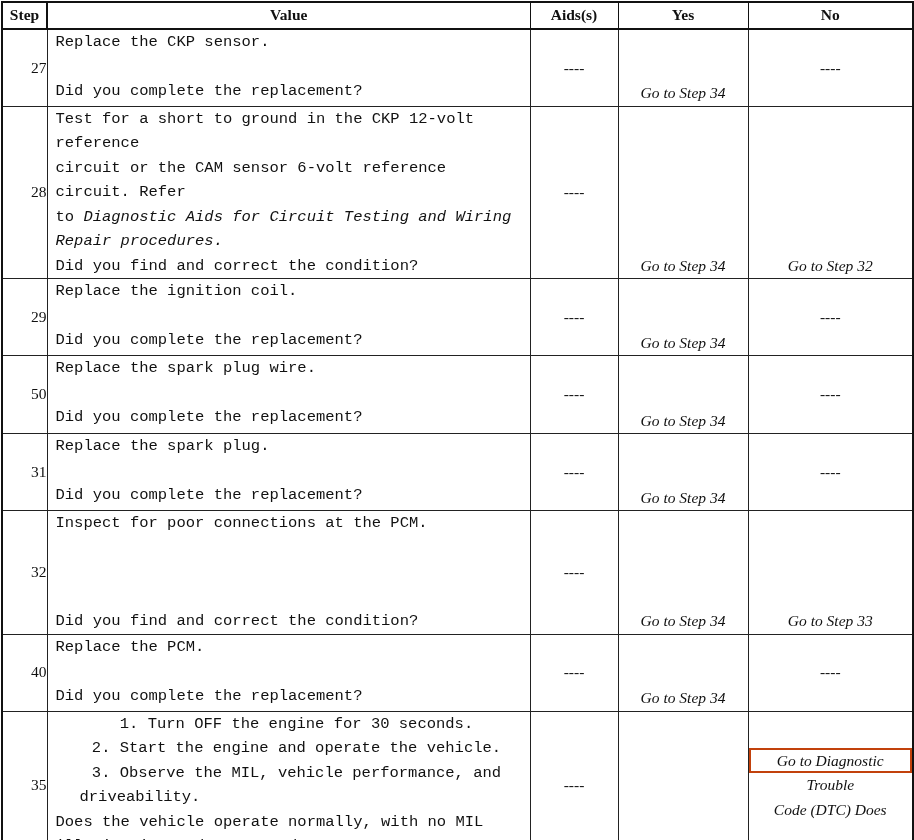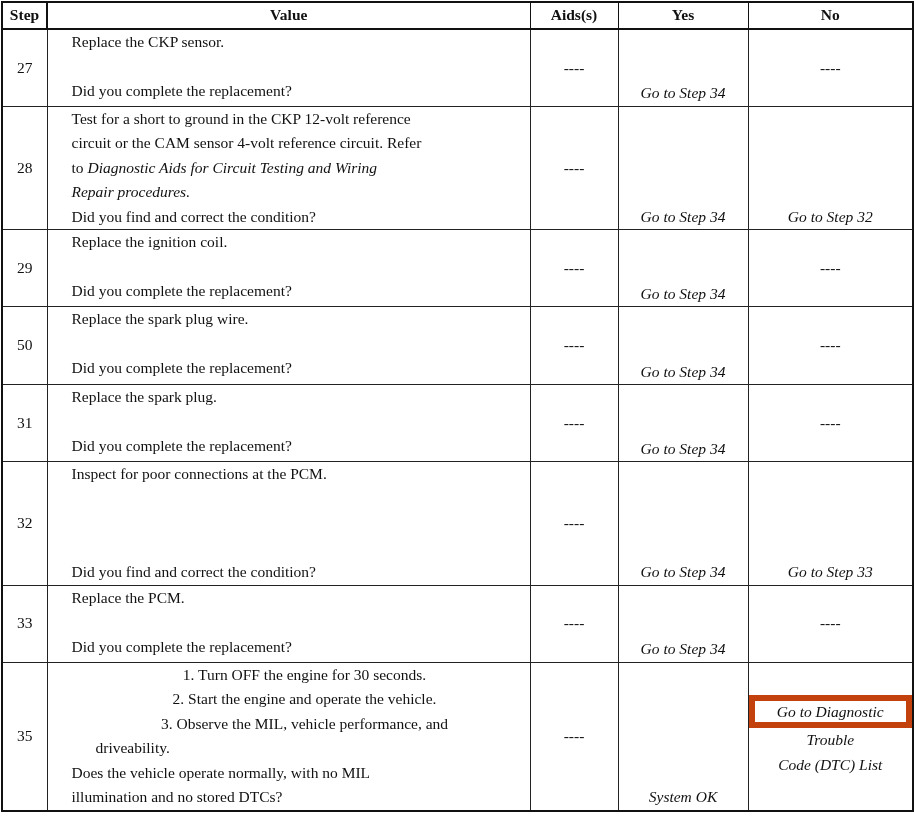--- a/index.html
+++ b/index.html
@@ -10,31 +10,31 @@
                border: 2px solid #111; font-size: 15.5px; line-height: 24.5px; }
   table.diag col.c-step { width: 45px; }
   table.diag col.c-action { width: 483px; }
   table.diag col.c-value { width: 88px; }
   table.diag col.c-yes { width: 130px; }
   table.diag col.c-no { width: 165px; }
   th { font-weight: bold; text-align: center; height: 25px; padding: 0;
        border: 1px solid #111; border-bottom: 2px solid #111; font-size: 15.5px; }
   th.step-h { border-right: 2px solid #111; }
   td { border: 1px solid #222; padding: 0; vertical-align: middle; }
-  td.step { text-align: center; }
-  td.action { padding-left: 24px; padding-right: 4px; vertical-align: top; }
+  td.step { text-align: right; }
+  td.action { padding-left: 8px; padding-right: 4px; vertical-align: top; font-family: Liberation Mono, monospace; }
   td.value { text-align: center; }
   td.yes, td.no { text-align: center; font-style: italic; vertical-align: bottom; }
   td.no.mid { vertical-align: middle; font-style: normal; }
   .action .para { display: block; }
   .action .spacer { display: block; height: 24.5px; }
   .action .list-item { display: block; padding-left: 12px; text-align: center; }
   .action .list-cont { display: block; padding-left: 24px; }
   .italic { font-style: italic; }
-  .link-box { display: inline-block; border: 6px solid #c2410c; padding: 0 1px; line-height: 21px; }
+  .link-box { display: inline-block; border: 2px solid #c2410c; padding: 0 1px; line-height: 21px; }
   .no-multi { vertical-align: middle !important; font-style: italic; line-height: 24.5px; }
   .no-multi span { display: block; }
 </style>
 </head>
 <body>
 
 <table class="diag">
   <colgroup>
     <col class="c-step">
       <col class="c-action">
@@ -62,21 +62,21 @@
       </td>
       <td class="value">----</td>
       <td class="yes">Go to Step 34</td>
       <td class="no mid">----</td>
     </tr>
 
     <tr style="height:123px">
       <td class="step">28</td>
       <td class="action">
         <span class="para">Test for a short to ground in the CKP 12-volt reference</span>
-        <span class="para">circuit or the CAM sensor 4-volt reference circuit. Refer</span>
+        <span class="para">circuit or the CAM sensor 6-volt reference circuit. Refer</span>
         <span class="para"><span>to </span><span class="italic">Diagnostic Aids for Circuit Testing and Wiring</span></span>
         <span class="para italic">Repair procedures.</span>
         <span class="para">Did you find and correct the condition?</span>
       </td>
       <td class="value">----</td>
       <td class="yes">Go to Step 34</td>
       <td class="no">Go to Step 32</td>
     </tr>
 
     <tr style="height:77px">
@@ -123,21 +123,21 @@
         <span class="spacer"></span>
         <span class="spacer"></span>
         <span class="para">Did you find and correct the condition?</span>
       </td>
       <td class="value">----</td>
       <td class="yes">Go to Step 34</td>
       <td class="no">Go to Step 33</td>
     </tr>
 
     <tr style="height:77px">
-      <td class="step">33</td>
+      <td class="step">40</td>
       <td class="action">
         <span class="para">Replace the PCM.</span>
         <span class="spacer"></span>
         <span class="para">Did you complete the replacement?</span>
       </td>
       <td class="value">----</td>
       <td class="yes">Go to Step 34</td>
       <td class="no mid">----</td>
     </tr>
 
@@ -152,17 +152,17 @@
         <span class="para">Does the vehicle operate normally, with no MIL</span>
         <span class="para">illumination and no stored DTCs?</span>
       </td>
       <td class="value">----</td>
       <td class="yes">System OK</td>
       <td class="no no-multi">
         <span>
             <span class="link-box">Go to Diagnostic</span>
           </span>
         <span>Trouble</span>
-        <span>Code (DTC) List</span>
+        <span>Code (DTC) Does</span>
       </td>
     </tr>
   </tbody>
 </table>
 
 </body></html>

